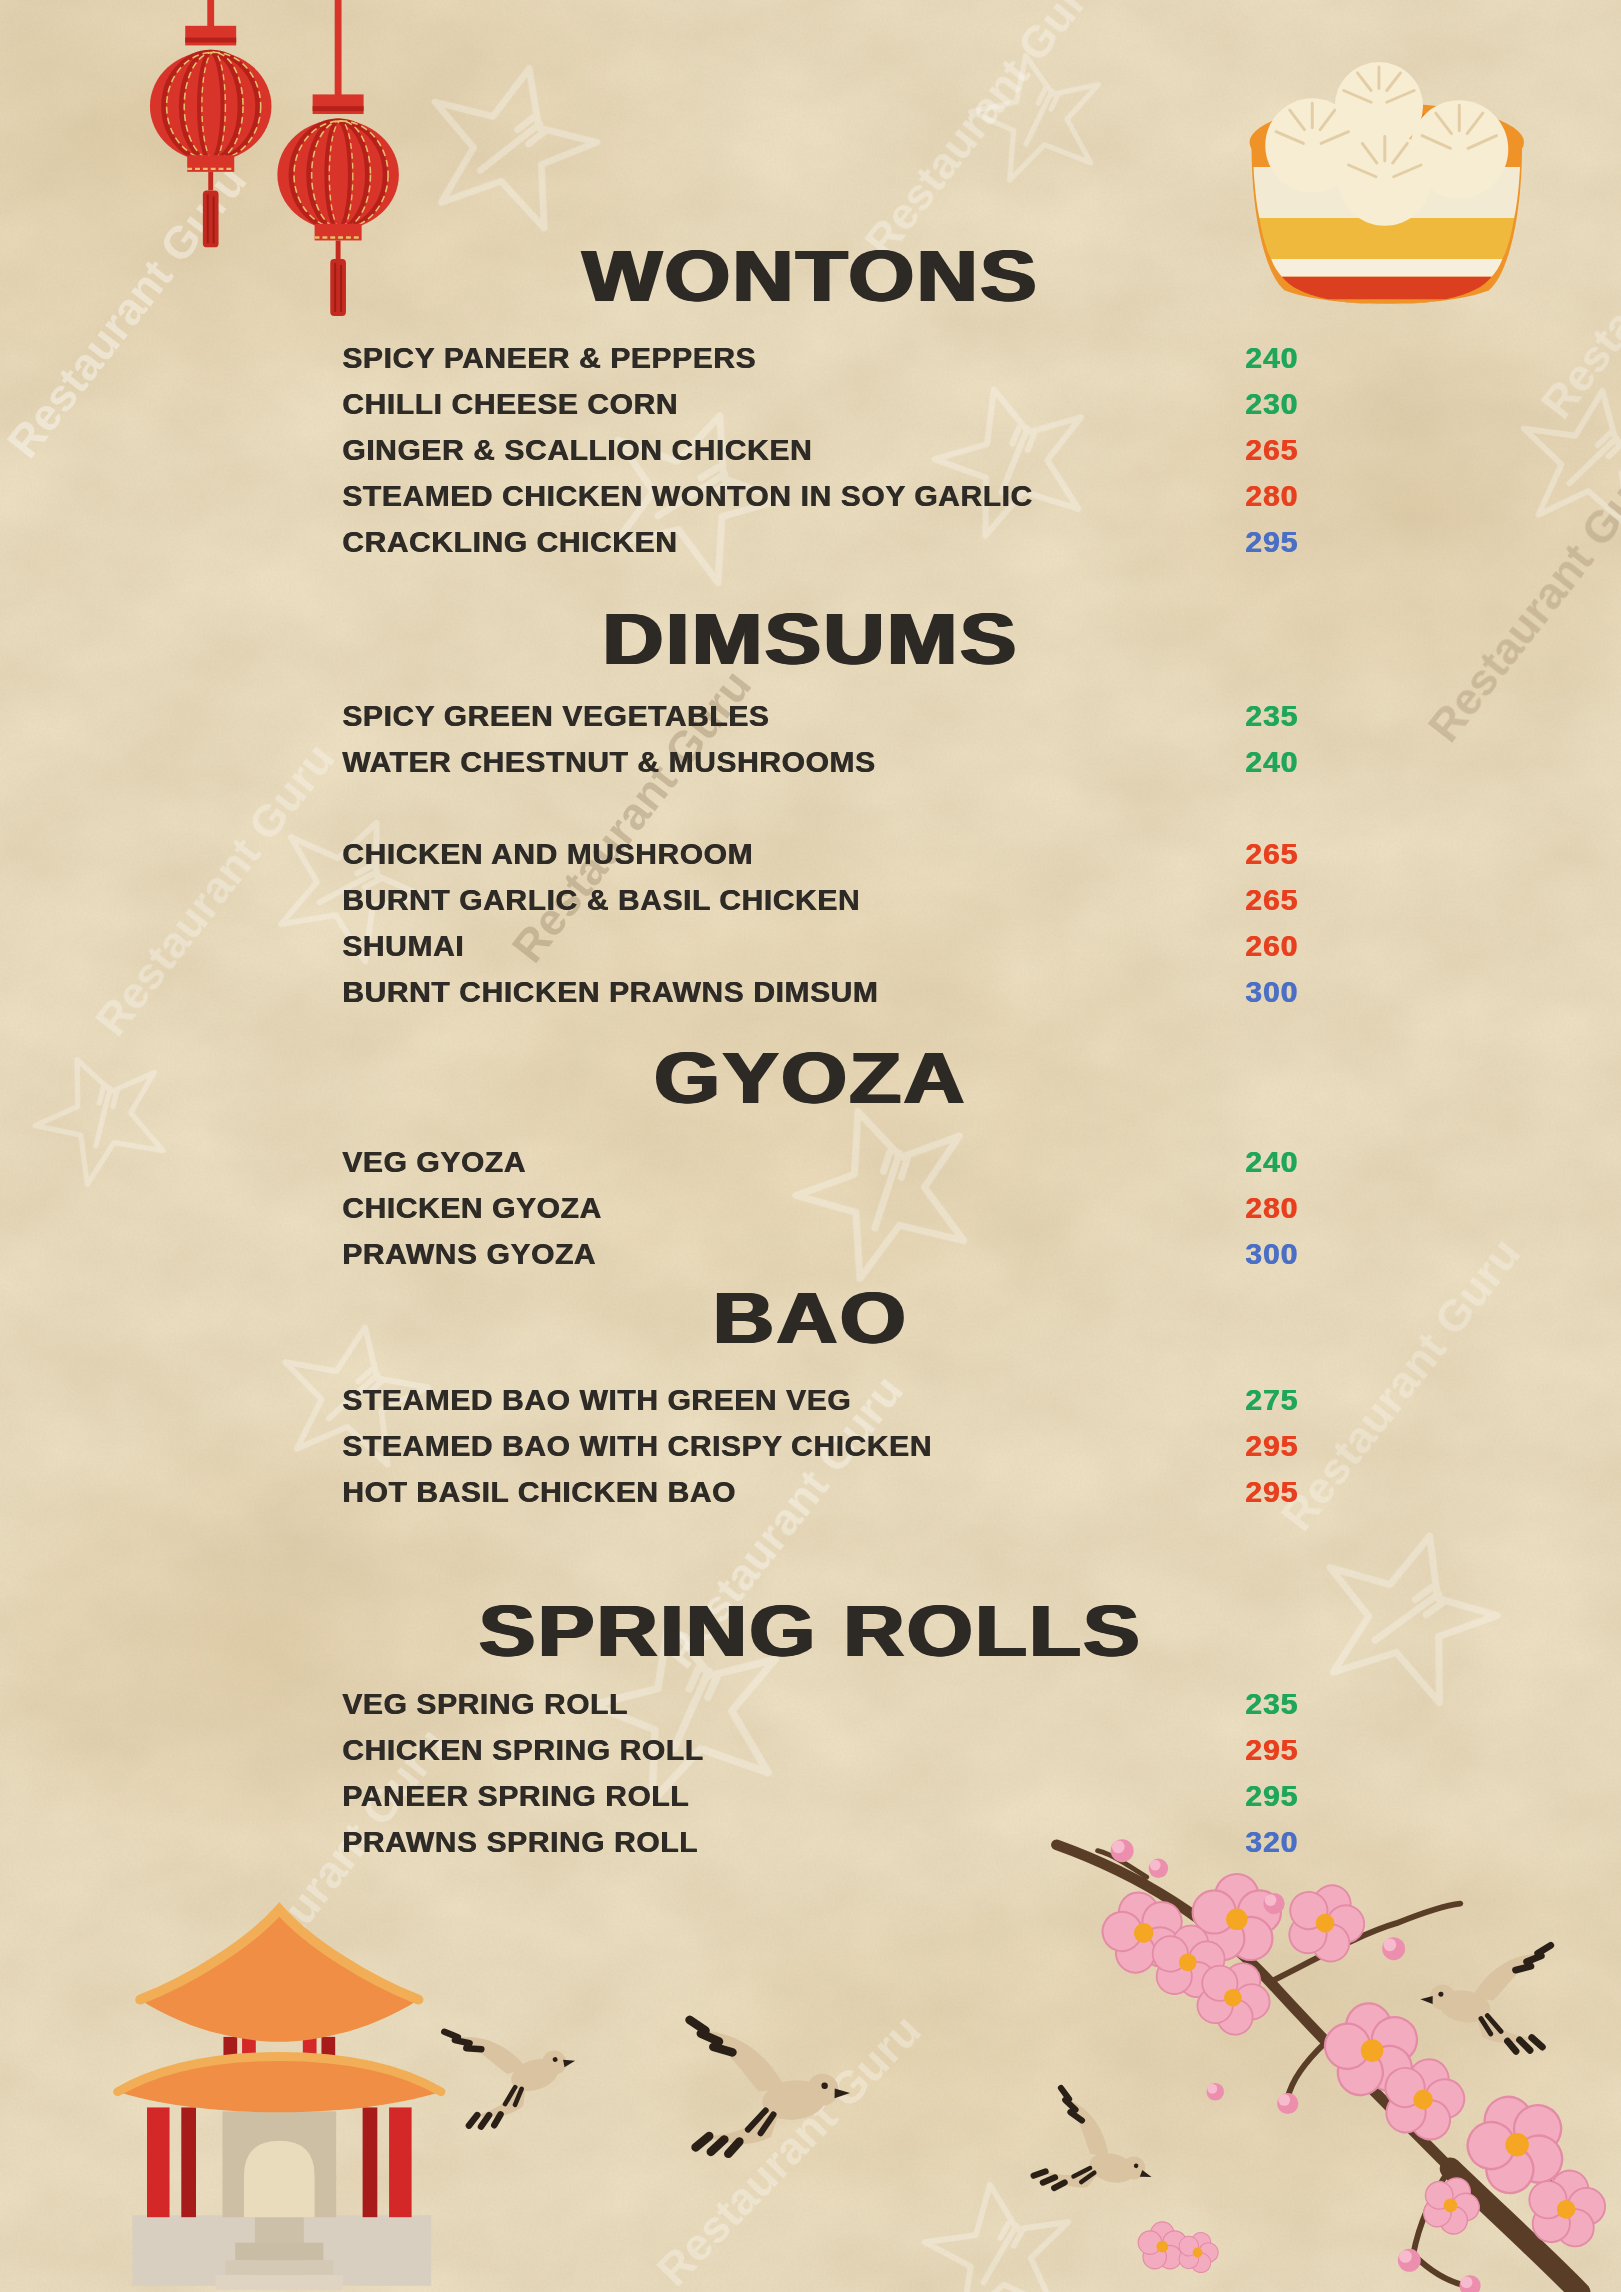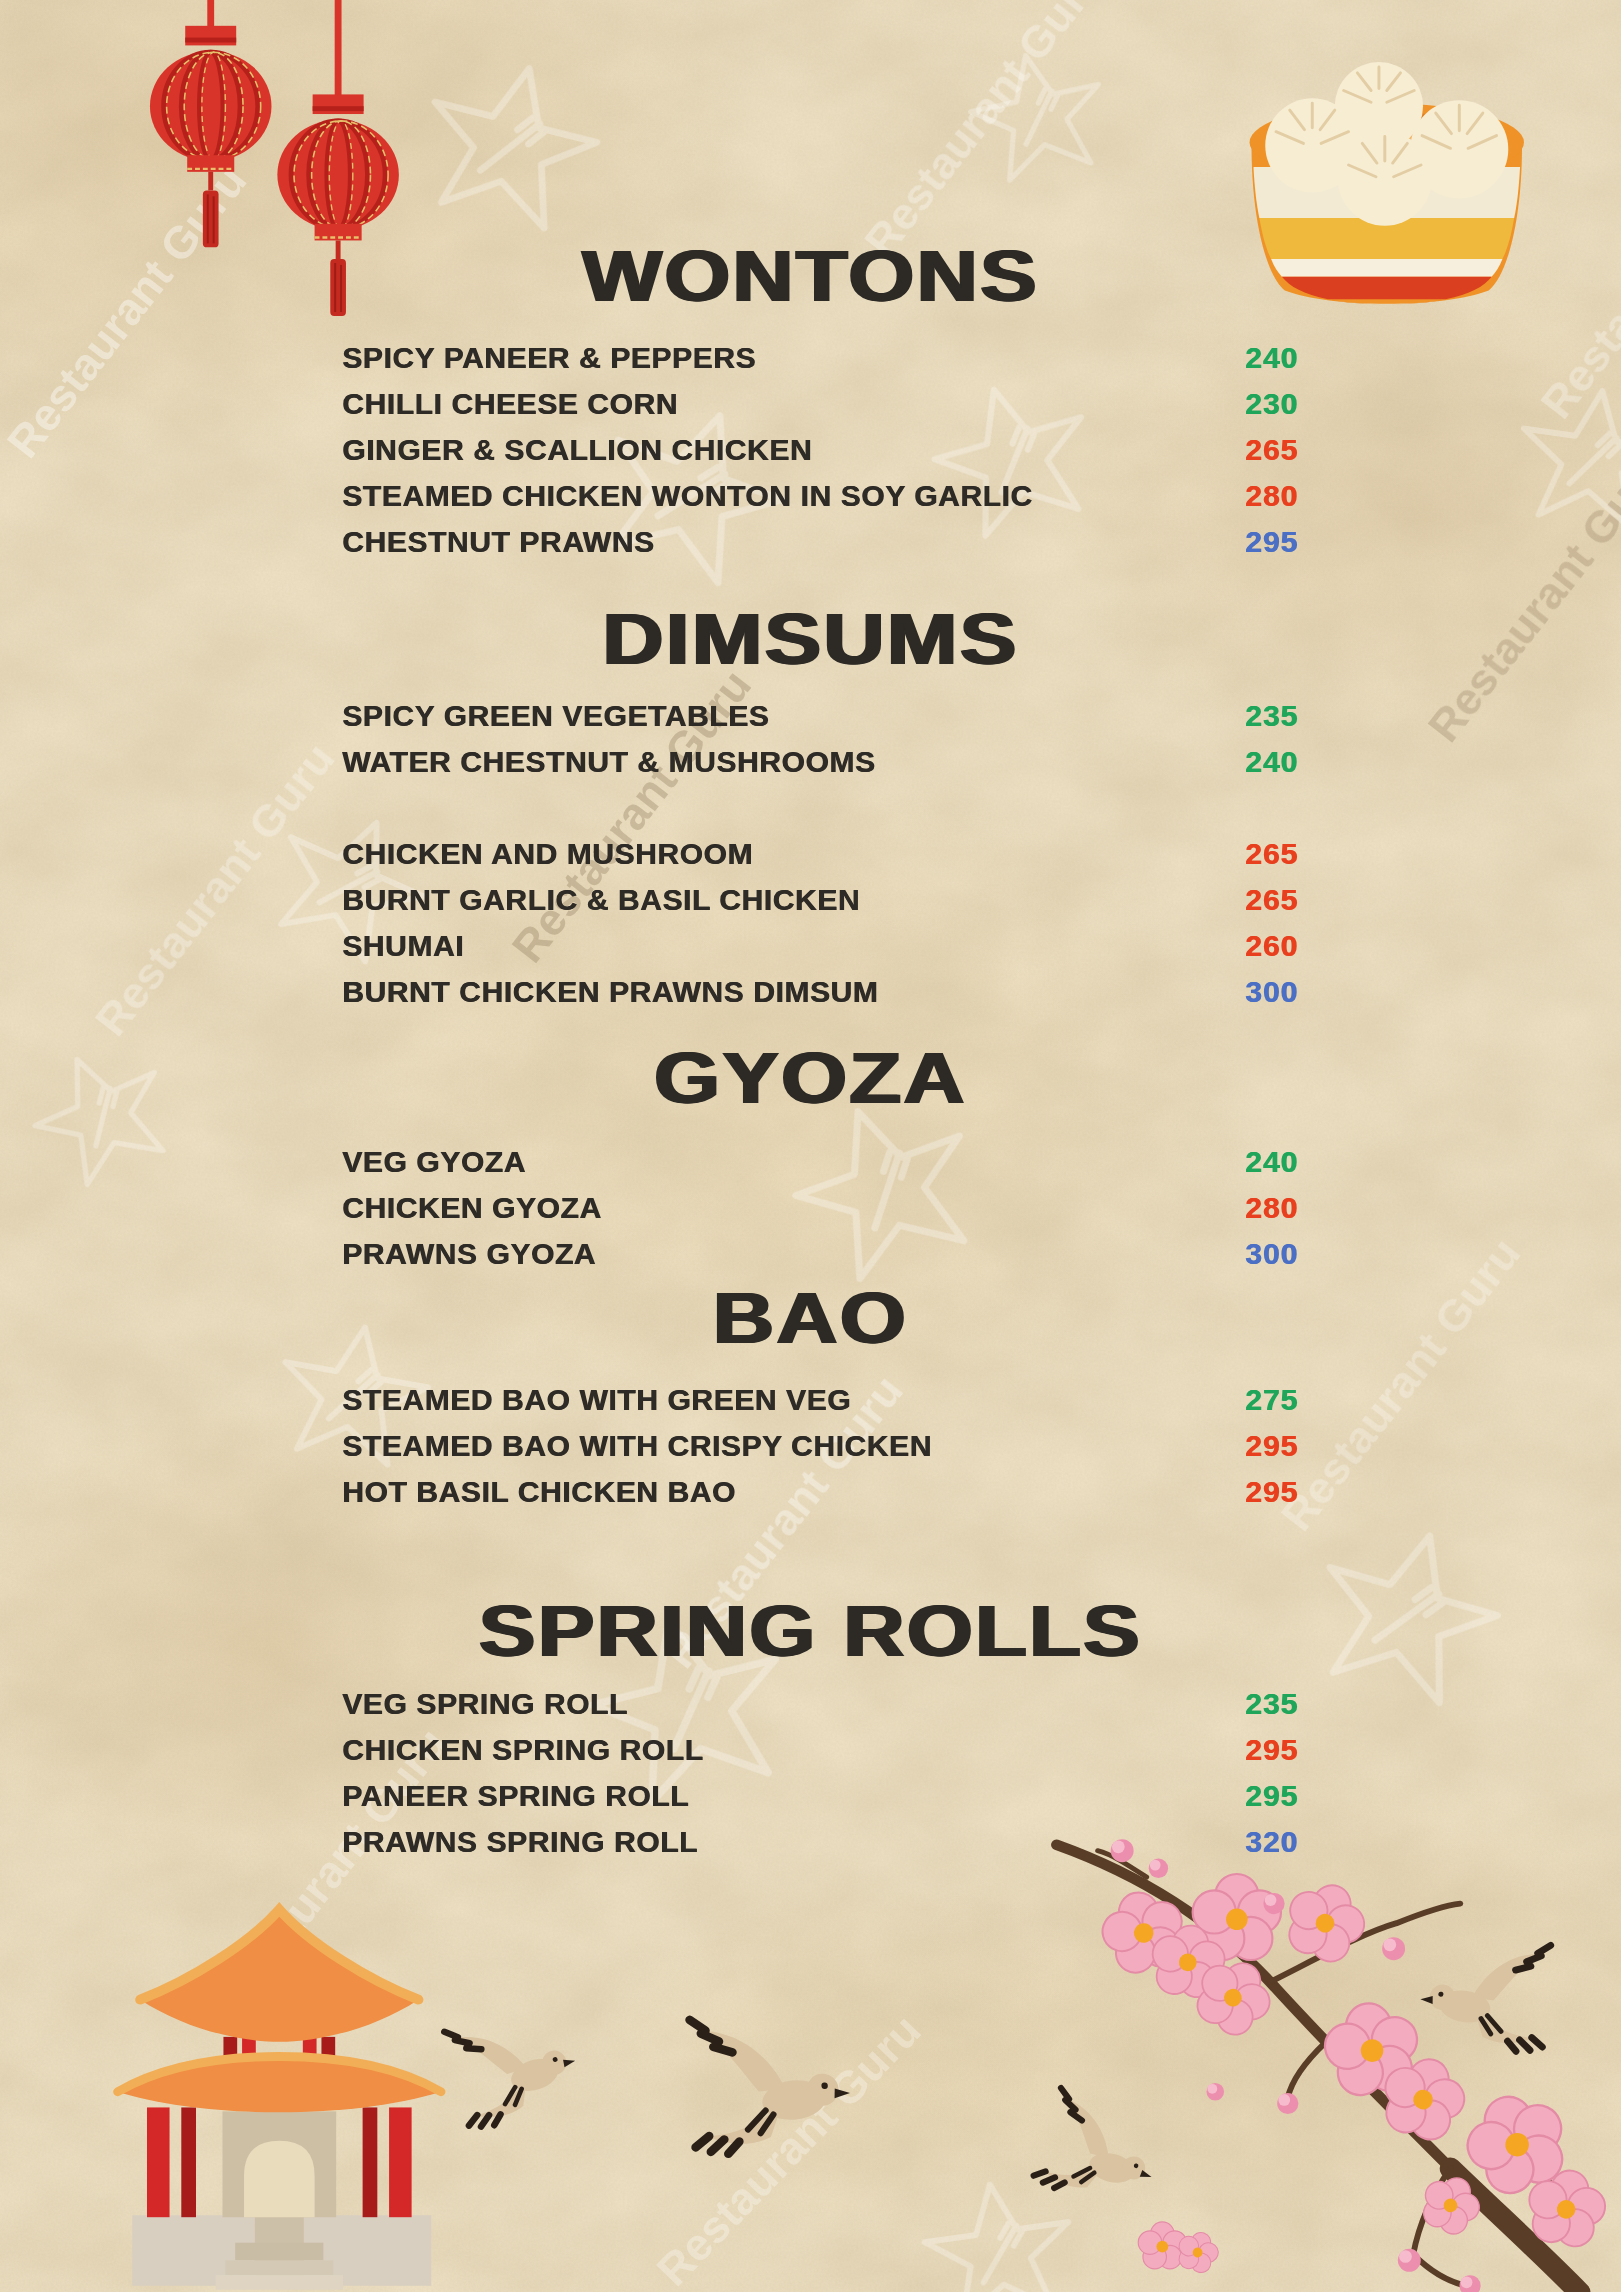--- a/index.html
+++ b/index.html
@@ -241,21 +241,21 @@
     </div>
     <div class="row" style="top:433px">
       <span class="nm">GINGER &amp; SCALLION CHICKEN</span>
       <span class="pr" data-color="red">265</span>
     </div>
     <div class="row" style="top:479px">
       <span class="nm">STEAMED CHICKEN WONTON IN SOY GARLIC</span>
       <span class="pr" data-color="red">280</span>
     </div>
     <div class="row" style="top:525px">
-      <span class="nm">CHESTNUT PRAWNS</span>
+      <span class="nm">CRACKLING CHICKEN</span>
       <span class="pr" data-color="blue">295</span>
     </div>
 
     <h2 class="sec" style="top:601px">DIMSUMS</h2>
     <div class="row" style="top:699px">
       <span class="nm">SPICY GREEN VEGETABLES</span>
       <span class="pr" data-color="green">235</span>
     </div>
     <div class="row" style="top:745px">
       <span class="nm">WATER CHESTNUT &amp; MUSHROOMS</span>

